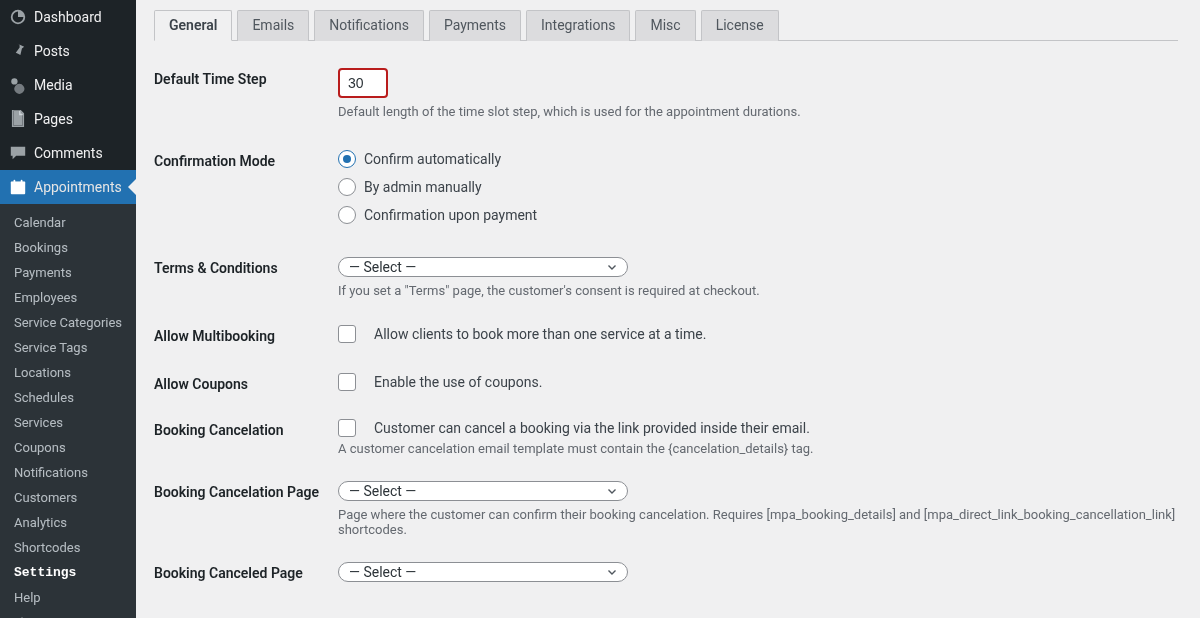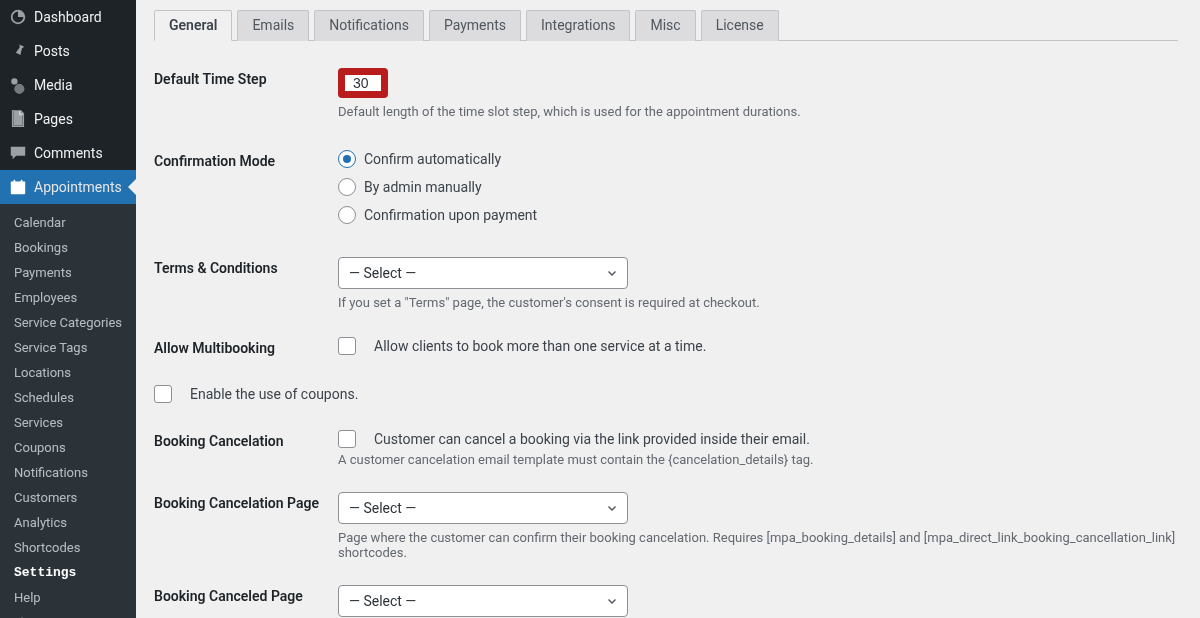--- a/index.html
+++ b/index.html
@@ -133,33 +133,33 @@
 .form-row .td {
   flex: 1;
 }
 .desc {
   color: #646970;
   font-size: 13px;
   margin-top: 6px;
 }
 
 input[type=text] {
-  border: 7px solid #b91c1c;
+  border: 2px solid #b91c1c;
   border-radius: 4px;
   padding: 3px 8px;
   font-size: 14px;
   height: 30px;
   box-sizing: border-box;
   width: 50px;
   color: #2c3338;
 }
 .select {
   border: 1px solid #8c8f94;
-  border-radius: 4px;
-  height: 32px;
+  border-radius: 16px;
+  height: 20px;
   width: 290px;
   background: #fff;
   display: flex;
   align-items: center;
   justify-content: space-between;
   padding: 0 8px 0 10px;
   font-size: 14px;
   color: #2c3338;
   cursor: pointer;
   box-sizing: border-box;
@@ -330,20 +330,21 @@
         <div class="th">Allow Multibooking</div>
         <div class="td">
           <label class="check-opt">
             <span class="checkbox"></span>
             <span>Allow clients to book more than one service at a time.</span>
           </label>
         </div>
       </div>
 
       <div class="form-row" style="padding-top:20px;">
+        <div class="th">Allow Coupons</div>
         <div class="td">
           <label class="check-opt">
             <span class="checkbox"></span>
             <span>Enable the use of coupons.</span>
           </label>
         </div>
       </div>
 
       <div class="form-row" style="padding-top:18px;">
         <div class="th">Booking Cancelation</div>

